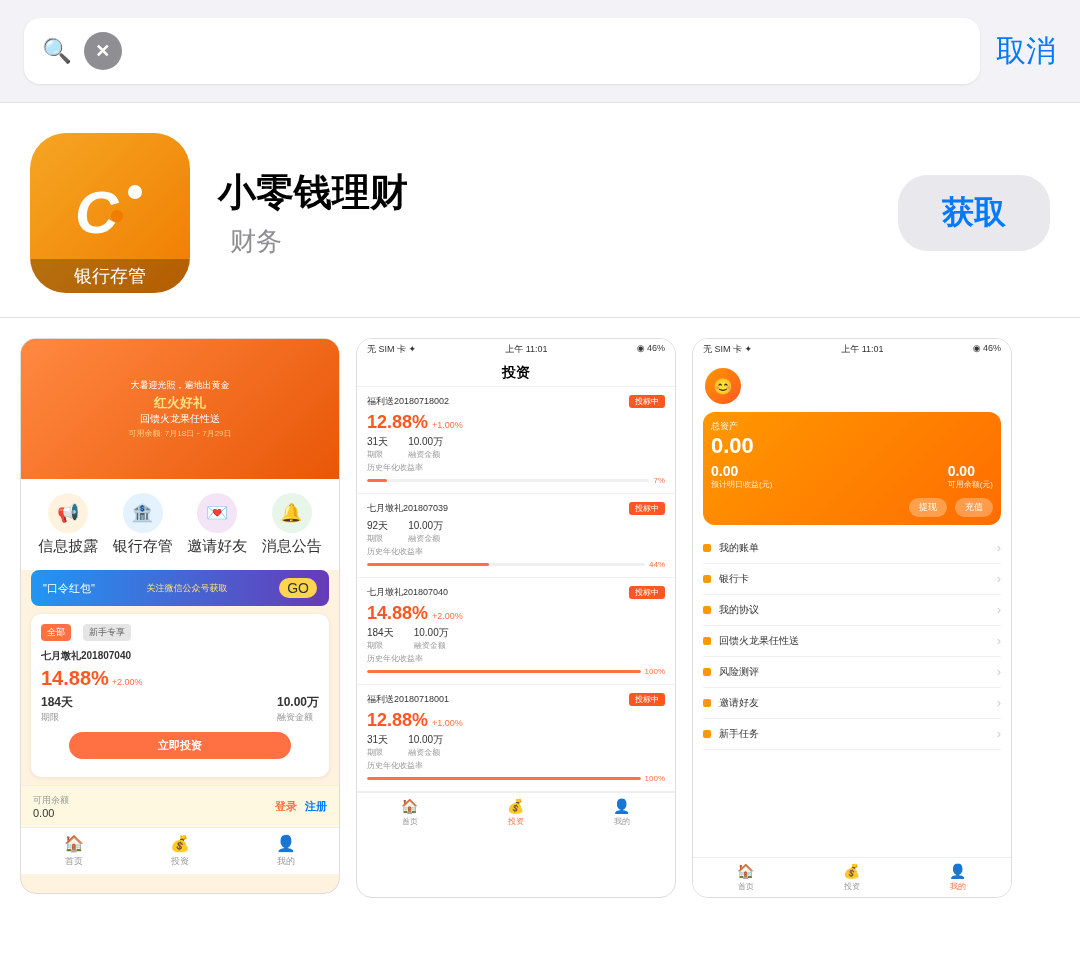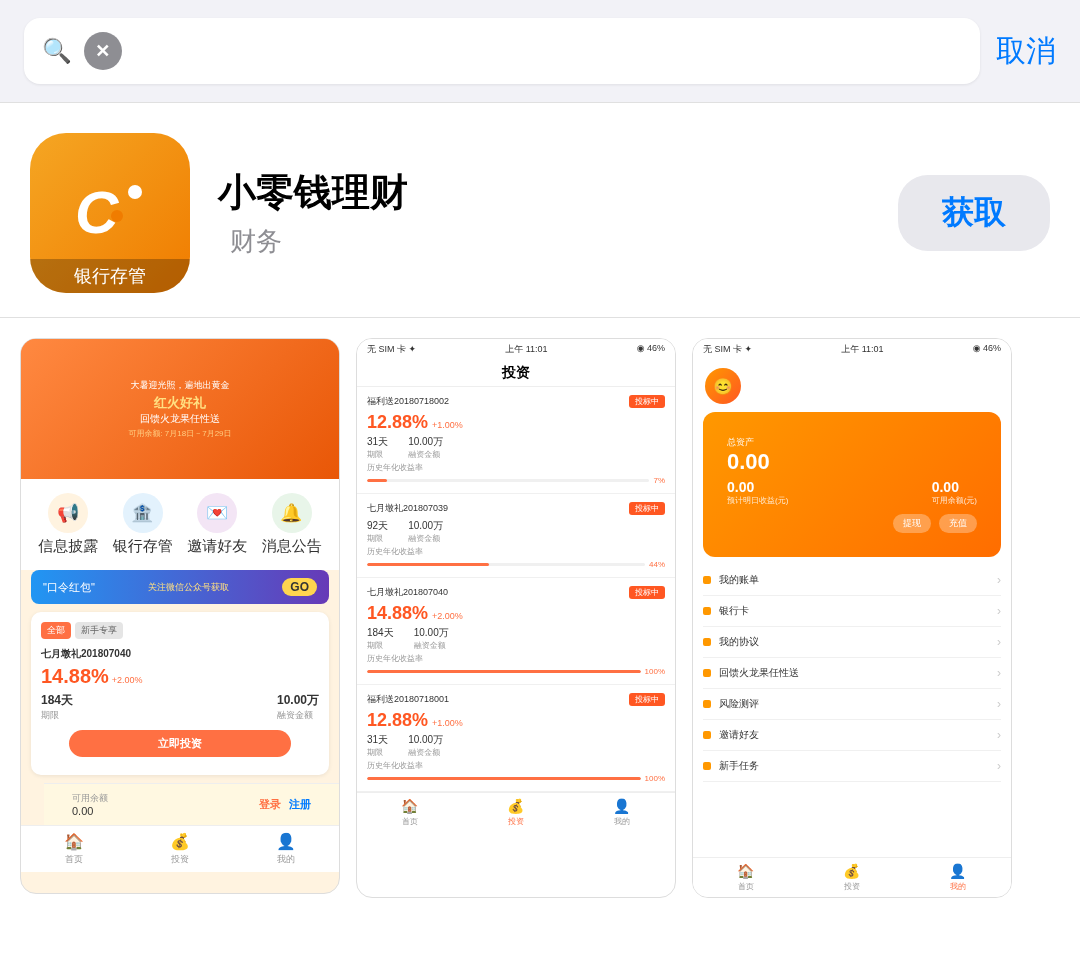--- a/index.html
+++ b/index.html
@@ -201,33 +201,33 @@
       align-items: center;
       justify-content: space-between;
       color: #fff;
       font-size: 11px;
     }
     .ss1-go-btn {
       background: #ffd54f;
       color: #333;
       border-radius: 12px;
       padding: 2px 8px;
-      font-size: 12px;
-      font-weight: 700;
+      font-size: 14px;
+      font-weight: 400;
     }
     .ss1-product-card {
       margin: 8px 10px;
       background: #fff;
       border-radius: 10px;
       padding: 10px;
       box-shadow: 0 1px 4px rgba(0,0,0,0.08);
     }
     .ss1-product-tabs {
       display: flex;
-      gap: 4px;
+      gap: 12px;
       margin-bottom: 8px;
       align-items: flex-end;
     }
     .ss1-tab {
       font-size: 9px;
       padding: 2px 6px;
       border-radius: 4px;
       background: #e5e5e5;
       color: #666;
     }
@@ -269,25 +269,24 @@
       font-weight: 600;
       margin: 8px auto;
       display: block;
       width: 80%;
     }
     .ss1-footer {
       background: #fff8e1;
       display: flex;
       justify-content: space-between;
       align-items: center;
-      padding: 8px 28px;
+      padding: 8px 12px;
       font-size: 10px;
       color: #666;
       border-top: 1px solid #eee;
-      margin-left: 23px;
     }
     .ss1-balance {
       font-size: 9px;
       color: #999;
     }
     .ss1-footer-btns {
       display: flex;
       gap: 8px;
     }
     .ss1-login-btn {
@@ -455,21 +454,21 @@
       background: linear-gradient(135deg, #ff9800, #ff5722);
       display: flex;
       align-items: center;
       justify-content: center;
       font-size: 16px;
     }
     .ss3-card {
       background: linear-gradient(135deg, #ff9800, #ff6d00);
       margin: 0 10px 8px;
       border-radius: 12px;
-      padding: 24px;
+      padding: 8px;
       color: #fff;
     }
     .ss3-card-title {
       font-size: 9px;
       opacity: 0.9;
     }
     .ss3-card-amount {
       font-size: 22px;
       font-weight: 700;
     }

